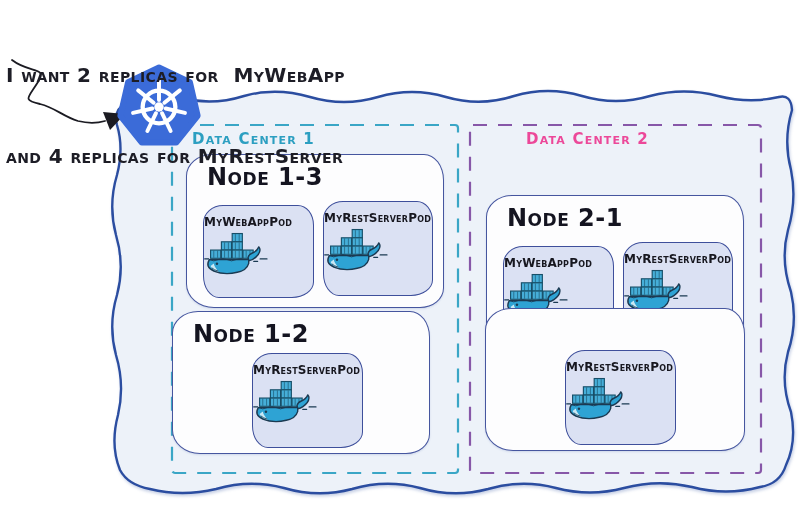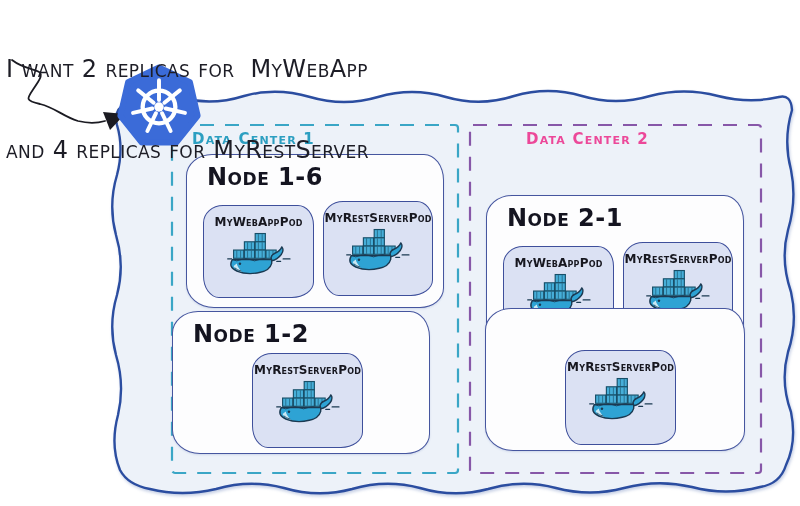--- a/index.html
+++ b/index.html
@@ -4,22 +4,22 @@
 <style>
   html,body{margin:0;padding:0;background:#ffffff;}
   #canvas{
     position:relative;width:800px;height:506px;overflow:hidden;
     font-family:"DejaVu Sans","Liberation Sans",sans-serif;
     background:#ffffff;
   }
   .abs{position:absolute;}
   
   #annotation{
-    left:6px;top:2px;z-index:5;color:#1d1d26;
-    font-size:24px;font-weight:400;font-variant:small-caps;
+    left:6px;top:8px;z-index:5;color:#1d1d26;
+    font-size:20px;font-weight:700;font-variant:small-caps;
     letter-spacing:.4px;line-height:27px;white-space:pre;
   }
   
   #bg-svg{left:0;top:0;z-index:0;}
   .blob{fill:#edf2f9;stroke:#2b4da0;stroke-width:2.4;
         filter:drop-shadow(1.5px 2.5px 1.5px rgba(70,100,170,.30));}
   .dc-rect{fill:none;stroke-width:2.2;stroke-dasharray:14 11;}
   .dc1-stroke{stroke:#3aa6c6;}
   .dc2-stroke{stroke:#8757a8;}
   .squiggle{fill:none;stroke:#1b1b22;stroke-width:1.8;stroke-linecap:round;}
@@ -43,21 +43,21 @@
   #node-2-2{left:485px;top:308px;width:258px;height:141px;}
   .node-label{
     position:absolute;left:20px;top:8px;color:#141420;
     font-size:24px;font-weight:700;font-variant:small-caps;letter-spacing:.5px;
     white-space:nowrap;
   }
   
   .pod{
     position:absolute;background:#dbe1f3;border:1.5px solid #3e4f9b;
     border-radius:20px 16px 22px 16px / 18px 20px 16px 22px;
-    display:flex;flex-direction:column;align-items:center;
+    display:flex;flex-direction:column;align-items:flex-start;
   }
   .pod-label{
     margin-top:9px;color:#17171f;font-size:12px;font-weight:700;
     font-variant:small-caps;letter-spacing:.2px;white-space:nowrap;
   }
   .pod-whale{margin-top:2px;}
   .pod-a{left:16px;top:50px;width:109px;height:91px;}
   .pod-b{left:136px;top:46px;width:108px;height:93px;}
   .pod-c{left:79px;top:41px;width:109px;height:93px;}
   
@@ -134,21 +134,21 @@
       <path d="M46.5 57.2 L36.5 77.9"></path>
       <path d="M42.2 51.8 L19.8 56.9"></path>
       <path d="M43.7 45 L25.8 30.7"></path>
     </g>
   </svg>
 
   <div id="dc1-label" class="abs dc-label">Data Center 1</div>
   <div id="dc2-label" class="abs dc-label">Data Center 2</div>
 
   <div id="node-1-1" class="abs node">
-    <div class="node-label">Node 1-6</div>
+    <div class="node-label">Node 1-3</div>
     <div class="pod pod-a">
       <div class="pod-label">MyWebAppPod</div>
       <svg class="pod-whale" width="64" height="47" viewBox="0 0 100 74">
           <use href="#whale"></use>
         </svg>
     </div>
     <div class="pod pod-b">
       <div class="pod-label">MyRestServerPod</div>
       <svg class="pod-whale" width="64" height="47" viewBox="0 0 100 74">
           <use href="#whale"></use>

